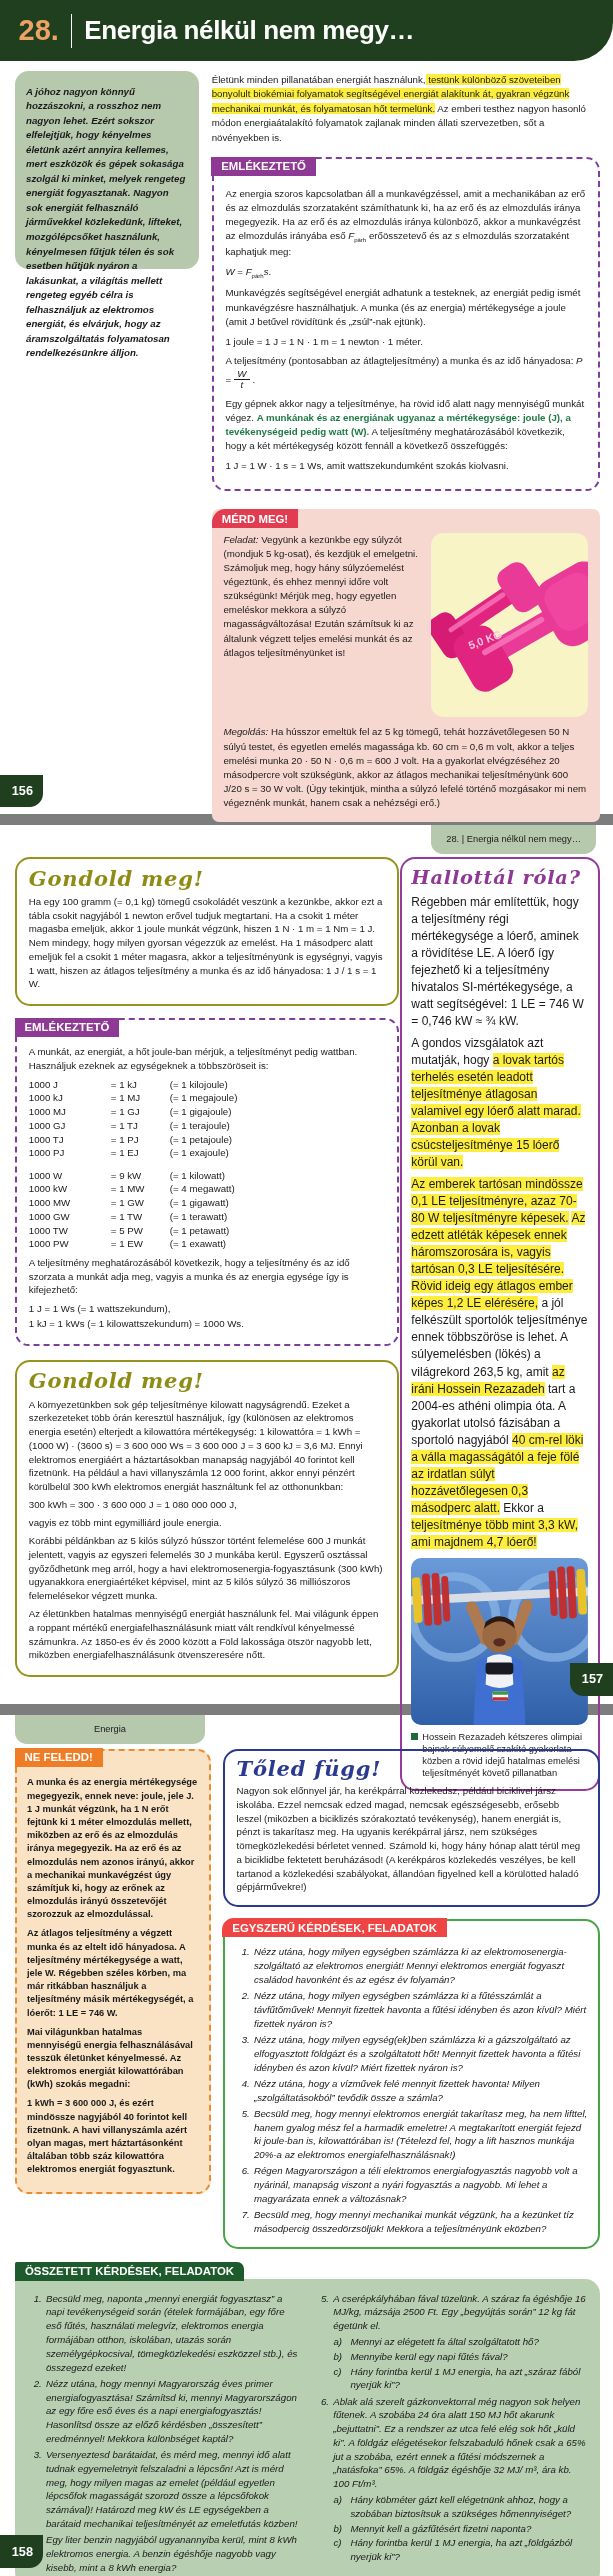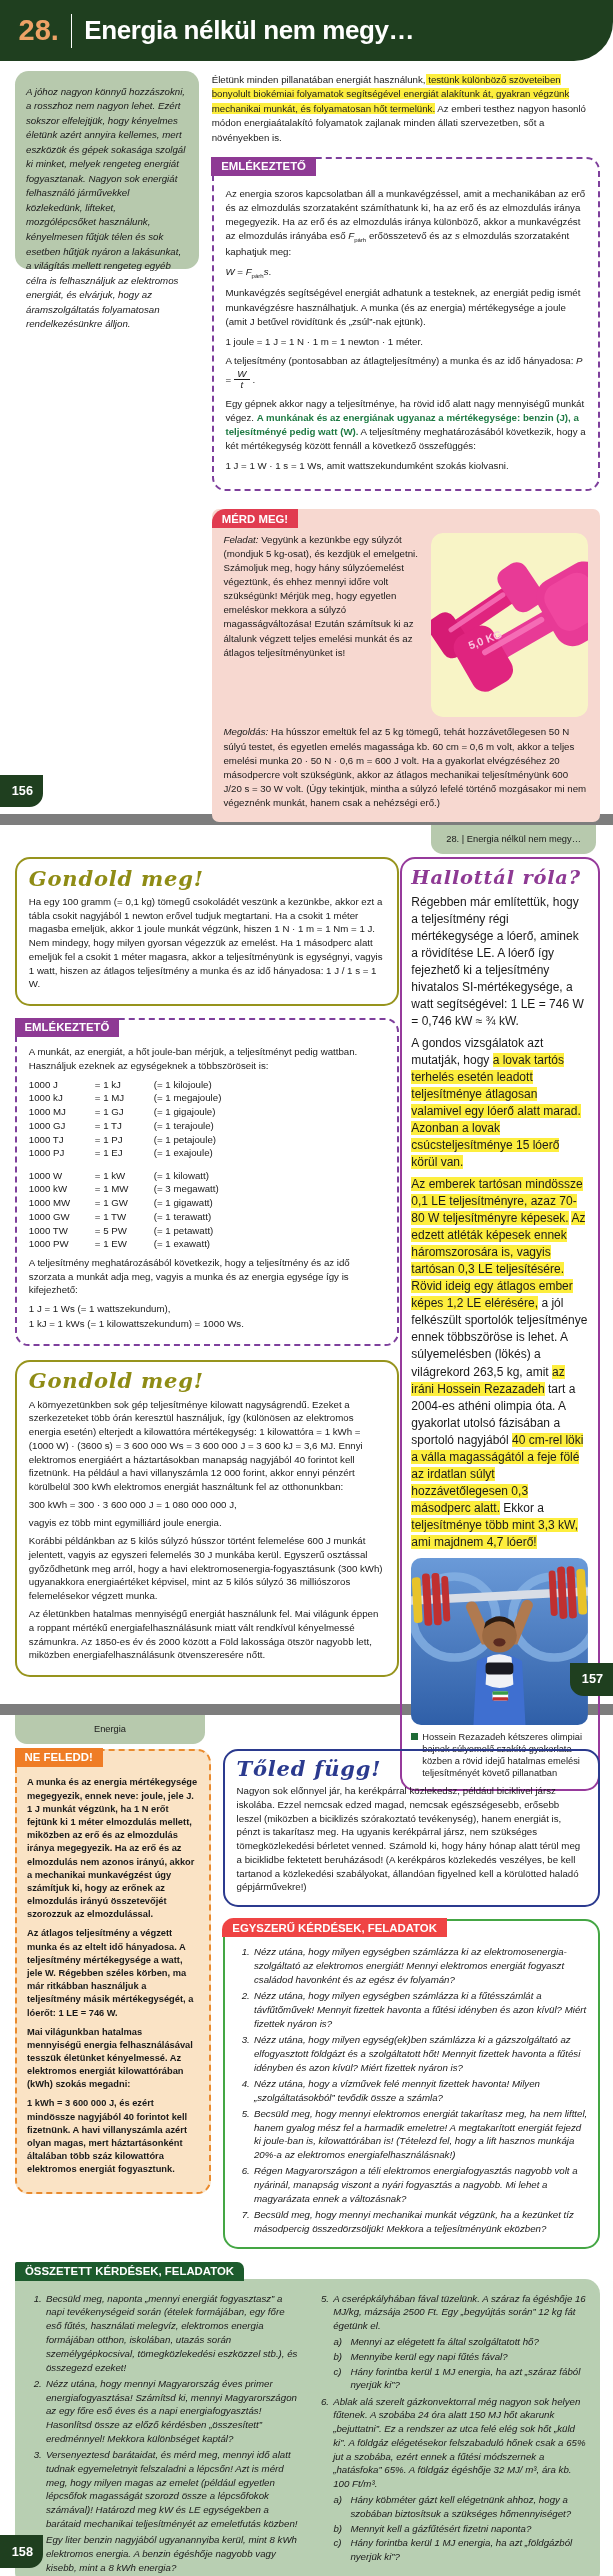--- a/index.html
+++ b/index.html
@@ -7,21 +7,21 @@
   .canvas{width:613px;height:2576px;position:relative;overflow:hidden;background:#fff;}
   .page{position:relative;}
   .sep{height:11px;background:#7d7d7d;}
   
   .p1{height:814px;}
   .lesson-header{height:61px;background:#1f3f1f;border-radius:0 0 39px 0;display:flex;align-items:center;padding-left:18.6px;}
   .lesson-num{color:#eea266;font-size:29px;font-weight:bold;margin-right:11.8px;}
   .lesson-divider{width:1.7px;height:34px;background:#ffffff;margin-right:11.8px;}
   .lesson-title{color:#fff;font-size:26px;font-weight:bold;letter-spacing:-0.4px;}
   .p1-body{display:flex;gap:12.7px;padding:10px 13.5px 0 15px;}
-  .sidebar-note{width:184px;flex:none;background:#b7c9ad;border-radius:13.5px;padding:13.5px 11px;font-style:italic;font-weight:400;font-size:9.7px;line-height:1.5;height:198px;box-sizing:border-box;}
+  .sidebar-note{width:184px;flex:none;background:#b7c9ad;border-radius:13.5px;padding:13.5px 11px;font-style:italic;font-weight:700;font-size:9.7px;line-height:1.5;height:198px;box-sizing:border-box;}
   .p1-main{flex:1;}
   .intro{font-size:9.7px;line-height:1.5;margin:1.7px 0 11.8px;}
   .hl{background:#fdee3e;}
   .i{font-style:italic;}
   .g{color:#1f7a44;font-weight:bold;}
   .subscript{vertical-align:sub;font-size:0.62em;}
   .badge{display:inline-block;color:#fff;font-weight:bold;font-size:11.4px;padding:3.4px 10px;}
   .rem-box{position:relative;border:2.5px dashed #7e3f9c;border-radius:13.5px;padding:22px 11.8px 10px;margin-top:11.8px;}
   .rem-badge{position:absolute;top:-2.5px;left:-2.5px;background:#8e3a94;}
   .rem-box p{font-size:9.7px;line-height:1.45;margin:5.9px 0;}
@@ -46,21 +46,21 @@
   .p2-right{flex:1;}
   .think-box{border:2.5px solid #97941d;border-radius:15px;padding:5px 11.8px 8.4px;}
   .script-title{font-family:"DejaVu Serif", serif;font-style:italic;font-weight:bold;font-size:21px;letter-spacing:0.8px;margin:1.7px 0 3.4px;}
   .think-box .script-title{color:#8f8c15;}
   .think-box p{font-size:9.7px;line-height:1.42;margin:4.2px 0;}
   .rem2{margin-top:12.7px;padding:20px 11.8px 8.4px;}
   .rem2 p{font-size:9.7px;line-height:1.4;margin:5px 0;}
   .u-table{margin:5px 0 1.7px;}
   .u-row{display:flex;font-size:9.7px;line-height:1.42;}
   .u-row .c0{width:66px;}
-  .u-row .c1{width:59px;}
+  .u-row .c1{width:59px;margin-left:16px;}
   .u-gap{height:8.4px;}
   .think-box2{margin-top:13.5px;}
   .heard-box{border:2.5px solid #963a9b;border-radius:15px;padding:5px 9.3px 10px;}
   .heard-box .script-title{color:#8e3a94;font-size:19.4px;}
   .heard-box p{font-size:12px;line-height:1.42;margin:5px 0;}
   .photo-lifter{width:100%;height:167px;border-radius:10px;overflow:hidden;margin-top:6.8px;}
   .caption{display:flex;gap:4.2px;font-size:9.3px;line-height:1.3;margin-top:5.9px;font-weight:500;}
   .caption .sq{width:6.8px;height:6.8px;background:#1f6b37;flex:none;margin-top:2.5px;}
   
   .p3{height:853px;}
@@ -104,21 +104,21 @@
         <div class="rem-box">
           <span class="badge rem-badge">EMLÉKEZTETŐ</span>
           <p><span>Az energia szoros kapcsolatban áll a munkavégzéssel, amit a mechanikában az erő és az elmozdulás szorzataként számíthatunk ki, ha az erő és az elmozdulás iránya megegyezik. Ha az erő és az elmozdulás iránya különböző, akkor a munkavégzést az elmozdulás irányába eső </span><span class="i">F</span><span class="subscript">párh</span><span> erőösszetevő és az </span><span class="i">s</span><span> elmozdulás szorzataként kaphatjuk meg:</span></p>
           <p class="formula"><span class="i">W</span><span> = </span><span class="i">F</span><span class="subscript">párh</span><span class="i">s</span><span>.</span></p>
           <p>Munkavégzés segítségével energiát adhatunk a testeknek, az energiát pedig ismét munkavégzésre használhatjuk. A munka (és az energia) mértékegysége a joule (amit J betűvel rövidítünk és „zsúl”-nak ejtünk).</p>
           <p>1 joule = 1 J = 1 N · 1 m = 1 newton · 1 méter.</p>
           <p><span>A teljesítmény (pontosabban az átlagteljesítmény) a munka és az idő hányadosa: </span><span class="i">P</span><span> = </span><span class="vfrac">
                 <span class="num">W</span>
                 <span class="den">t</span>
               </span><span> .</span></p>
-          <p><span>Egy gépnek akkor nagy a teljesítménye, ha rövid idő alatt nagy mennyiségű munkát végez. </span><span class="g">A munkának és az energiának ugyanaz a mértékegysége: benzin (J), a teljesítményé pedig watt (W).</span><span> A teljesítmény meghatározásából következik, hogy a két mértékegység között fennáll a következő összefüggés:</span></p>
+          <p><span>Egy gépnek akkor nagy a teljesítménye, ha rövid idő alatt nagy mennyiségű munkát végez. </span><span class="g">A munkának és az energiának ugyanaz a mértékegysége: joule (J), a tevékenységeid pedig watt (W).</span><span> A teljesítmény meghatározásából következik, hogy a két mértékegység között fennáll a következő összefüggés:</span></p>
           <p>1 J = 1 W · 1 s = 1 Ws, amit wattszekundumként szokás kiolvasni.</p>
         </div>
 
         <div class="measure-box">
           <span class="badge measure-badge">MÉRD MEG!</span>
           <div class="measure-row">
             <div class="txt"><span class="i">Feladat:</span><span> Vegyünk a kezünkbe egy súlyzót (mondjuk 5 kg-osat), és kezdjük el emelgetni. Számoljuk meg, hogy hány súlyzóemelést végeztünk, és ehhez mennyi időre volt szükségünk! Mérjük meg, hogy egyetlen emeléskor mekkora a súlyzó magasságváltozása! Ezután számítsuk ki az általunk végzett teljes emelési munkát és az átlagos teljesítményünket is!</span></div>
             <div class="photo-dumbbells">
               <svg width="157" height="184" viewBox="0 0 186 218" xmlns="http://www.w3.org/2000/svg">
                 <rect x="0" y="0" width="186" height="218" rx="14" fill="#f8f4c6"></rect>
@@ -189,27 +189,27 @@
                 <span class="c2">(= 1 petajoule)</span>
               </div>
             <div class="u-row">
                 <span class="c0">1000 PJ</span>
                 <span class="c1">= 1 EJ</span>
                 <span class="c2">(= 1 exajoule)</span>
               </div>
             <div class="u-gap"></div>
             <div class="u-row">
                 <span class="c0">1000 W</span>
-                <span class="c1">= 1 kW</span>
+                <span class="c1">= 9 kW</span>
                 <span class="c2">(= 1 kilowatt)</span>
               </div>
             <div class="u-row">
                 <span class="c0">1000 kW</span>
                 <span class="c1">= 1 MW</span>
-                <span class="c2">(= 3 megawatt)</span>
+                <span class="c2">(= 4 megawatt)</span>
               </div>
             <div class="u-row">
                 <span class="c0">1000 MW</span>
                 <span class="c1">= 1 GW</span>
                 <span class="c2">(= 1 gigawatt)</span>
               </div>
             <div class="u-row">
                 <span class="c0">1000 GW</span>
                 <span class="c1">= 1 TW</span>
                 <span class="c2">(= 1 terawatt)</span>

